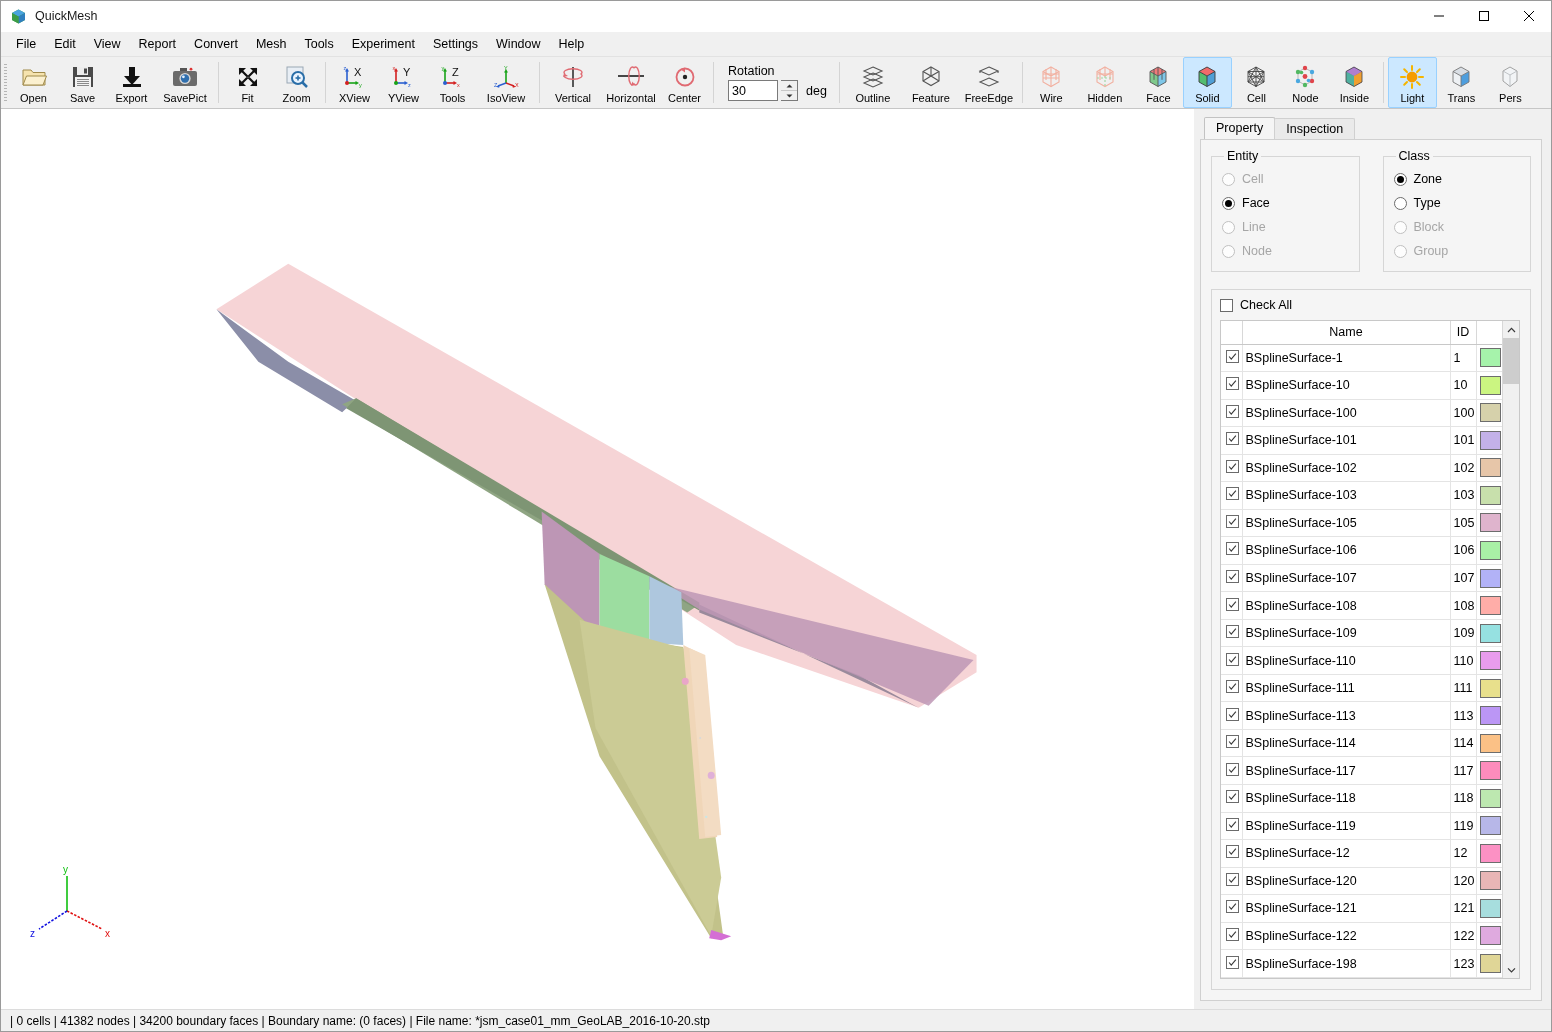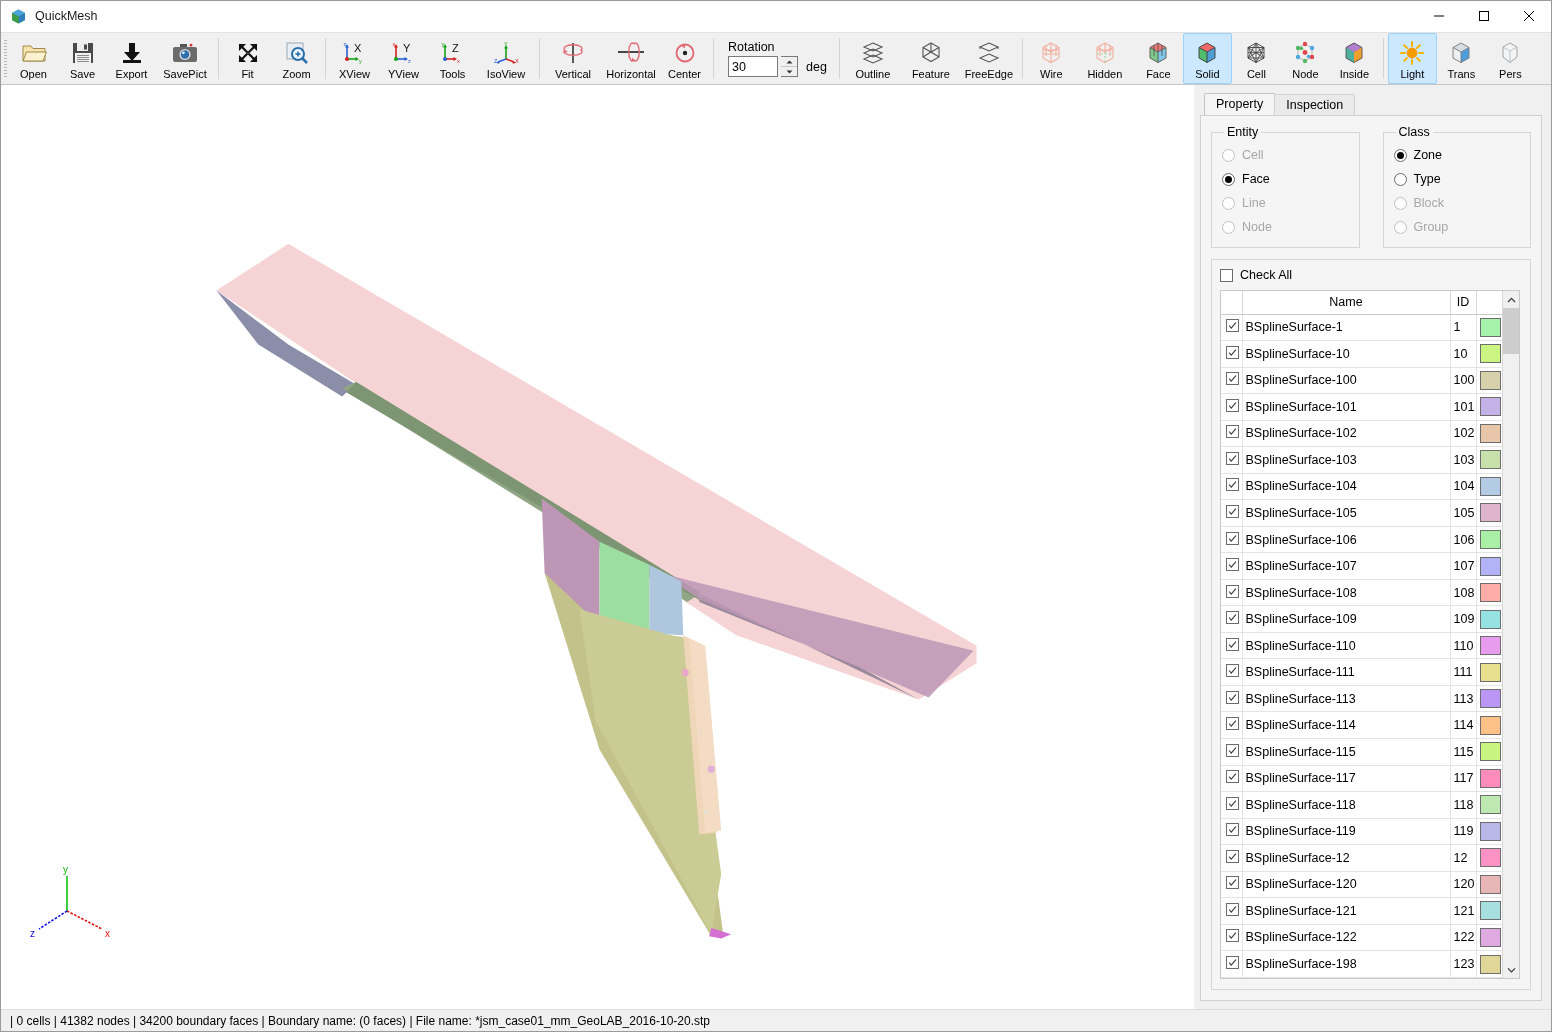--- a/index.html
+++ b/index.html
@@ -181,21 +181,21 @@
   }
   .radio.on::after {
     content: ""; width: 7px; height: 7px; border-radius: 50%; background: #000;
   }
   .radio.dis { border-color: #c0c0c0; background: #fdfdfd; }
   .radio-lbl { font-size: 12.5px; color: #000; }
   .radio-lbl.dis { color: #a6a6a6; }
 
   
   .listbox {
-    margin-top: 11px;
+    margin-top: 17px;
     border: 1px solid #d6d6d6;
     background: transparent;
     padding: 8px 10px 10px 8px;
     flex: 1 1 auto;
     display: flex; flex-direction: column;
     min-height: 0;
   }
   .checkall-row { display: flex; align-items: center; gap: 7px; margin-bottom: 8px; }
   .cbox {
     width: 13px; height: 13px;
@@ -302,20 +302,33 @@
       </div>
       <div class="win-btn">
         <svg width="12" height="12" viewBox="0 0 12 12">
             <line x1="1" y1="1" x2="11" y2="11" stroke="#000" stroke-width="1"></line>
             <line x1="11" y1="1" x2="1" y2="11" stroke="#000" stroke-width="1"></line>
           </svg>
       </div>
     </div>
   </div>
 
+  <div class="menubar">
+    <div class="menu-item">File</div>
+    <div class="menu-item">Edit</div>
+    <div class="menu-item">View</div>
+    <div class="menu-item">Report</div>
+    <div class="menu-item">Convert</div>
+    <div class="menu-item">Mesh</div>
+    <div class="menu-item">Tools</div>
+    <div class="menu-item">Experiment</div>
+    <div class="menu-item">Settings</div>
+    <div class="menu-item">Window</div>
+    <div class="menu-item">Help</div>
+  </div>
 
   <div class="toolbar">
     <div class="grip">
         <i></i>
       </div>
 
     <div class="tb-group">
       <div class="tb-btn">
         <span class="tb-ico">
           <svg width="26" height="24" viewBox="0 0 26 24">
@@ -919,32 +932,20 @@
                     <td class="c-color" style="border-right: none;">
                       <span class="sw" style="display:block;background:#c8e0ac"></span>
                     </td>
                   </tr>
                   <tr>
                     <td class="c-check"><span class="cbox" style="display:inline-flex">
                         <svg width="13" height="13" viewBox="0 0 13 13">
                           <polyline points="2.5,6.5 5,9.5 10.5,3" fill="none" stroke="#3a3a3a" stroke-width="1.3"></polyline>
                         </svg>
                       </span></td>
-                    <td>BSplineSurface-104</td>
-                    <td class="c-id">104</td>
-                    <td class="c-color" style="border-right: none;">
-                      <span class="sw" style="display:block;background:#b3cbe5"></span>
-                    </td>
-                  </tr>
-                  <tr>
-                    <td class="c-check"><span class="cbox" style="display:inline-flex">
-                        <svg width="13" height="13" viewBox="0 0 13 13">
-                          <polyline points="2.5,6.5 5,9.5 10.5,3" fill="none" stroke="#3a3a3a" stroke-width="1.3"></polyline>
-                        </svg>
-                      </span></td>
                     <td>BSplineSurface-105</td>
                     <td class="c-id">105</td>
                     <td class="c-color" style="border-right: none;">
                       <span class="sw" style="display:block;background:#dfb4cd"></span>
                     </td>
                   </tr>
                   <tr>
                     <td class="c-check"><span class="cbox" style="display:inline-flex">
                         <svg width="13" height="13" viewBox="0 0 13 13">
                           <polyline points="2.5,6.5 5,9.5 10.5,3" fill="none" stroke="#3a3a3a" stroke-width="1.3"></polyline>
@@ -1031,32 +1032,20 @@
                   <tr>
                     <td class="c-check"><span class="cbox" style="display:inline-flex">
                         <svg width="13" height="13" viewBox="0 0 13 13">
                           <polyline points="2.5,6.5 5,9.5 10.5,3" fill="none" stroke="#3a3a3a" stroke-width="1.3"></polyline>
                         </svg>
                       </span></td>
                     <td>BSplineSurface-114</td>
                     <td class="c-id">114</td>
                     <td class="c-color" style="border-right: none;">
                       <span class="sw" style="display:block;background:#fbc186"></span>
-                    </td>
-                  </tr>
-                  <tr>
-                    <td class="c-check"><span class="cbox" style="display:inline-flex">
-                        <svg width="13" height="13" viewBox="0 0 13 13">
-                          <polyline points="2.5,6.5 5,9.5 10.5,3" fill="none" stroke="#3a3a3a" stroke-width="1.3"></polyline>
-                        </svg>
-                      </span></td>
-                    <td>BSplineSurface-115</td>
-                    <td class="c-id">115</td>
-                    <td class="c-color" style="border-right: none;">
-                      <span class="sw" style="display:block;background:#c7f580"></span>
                     </td>
                   </tr>
                   <tr>
                     <td class="c-check"><span class="cbox" style="display:inline-flex">
                         <svg width="13" height="13" viewBox="0 0 13 13">
                           <polyline points="2.5,6.5 5,9.5 10.5,3" fill="none" stroke="#3a3a3a" stroke-width="1.3"></polyline>
                         </svg>
                       </span></td>
                     <td>BSplineSurface-117</td>
                     <td class="c-id">117</td>

